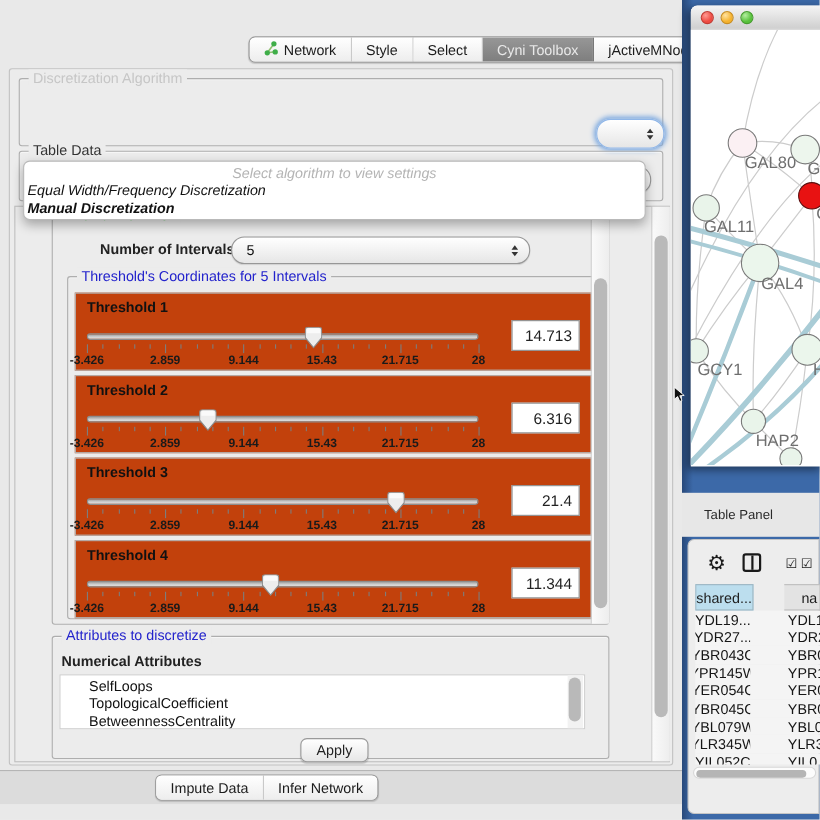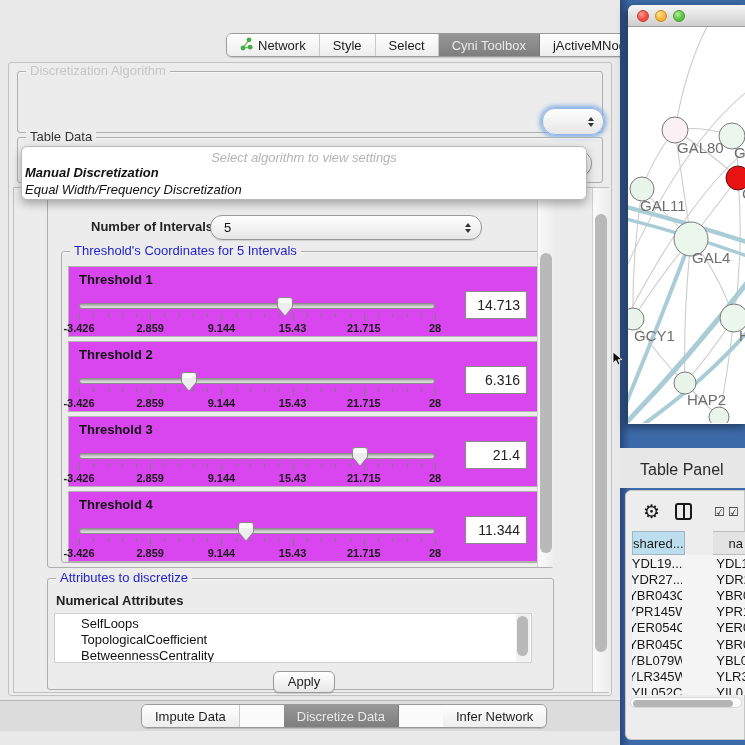--- a/index.html
+++ b/index.html
@@ -17,21 +17,21 @@
   
   .tabbar { position:absolute; display:flex; border:1px solid #9a9a9a; border-radius:6px;
     overflow:hidden; background:#fbfbfb; height:24px; box-shadow:0 1px 1px rgba(0,0,0,.15); }
   .tabbar .tab { display:flex; align-items:center; gap:5px; padding:0 13px; font-size:13px;
     color:#1c1c1c; background:linear-gradient(#ffffff,#ededed); border-right:1px solid #c9c9c9; white-space:nowrap; }
   .tabbar .tab:last-child { border-right:none; }
   .tabbar .tab.active { background:linear-gradient(#979797,#7e7e7e); color:#e9e9e9; border-right:1px solid #787878; }
   #top-tabs { left:226px; top:33px; }
   #bottom-strip { position:absolute; left:0; top:700px; width:620px; height:31px;
     background:#dcdcdc; border-top:1px solid #b5b5b5; }
-  #bottom-tabs { left:141px; top:704px;gap:44px; }
+  #bottom-tabs { left:141px; top:704px; }
 
   
   #main-box { position:absolute; left:8px; top:62px; width:604px; height:634px;
     background:#ececec; border:1px solid #c2c2c2; border-radius:3px; }
 
   .groupbox { position:absolute; border:1px solid #aeaeae; border-radius:3px;
     box-shadow:inset 0 1px 0 rgba(255,255,255,.55); }
   .groupbox > .glabel { position:absolute; top:-9px; left:8px; background:#ececec;
     padding:0 4px; font-size:13px; }
   .glabel.green { color:#2fbf2f; }
@@ -67,21 +67,21 @@
     border-left:1px solid #d2d2d2; }
   .vscroll .vthumb { position:absolute; left:2px; width:12px; background:#b9b9b9; border-radius:7px; }
 
   
   #interval-group { left:33px; top:8px; width:507px; height:372px; }
   #noi-label { position:absolute; left:43px; top:22px; font-weight:bold; font-size:13px; }
   #noi-combo { left:162px; top:18px; width:272px; }
   #thr-group { left:13px; top:54px; width:482px; height:312px; }
 
   .threshold-row { position:absolute; left:6px; width:470px; height:71px;
-    border:1px solid #b3b3b3; background:#d946ef; }
+    border:1px solid #b3b3b3; background:#c2410c; }
   .threshold-row .tlabel { position:absolute; left:10px; top:5px; font-weight:bold; font-size:13px; color:#111; }
   .sliderzone { position:absolute; left:10px; top:30px; width:356px; height:38px; }
   .track { position:absolute; left:0; top:6px; width:356px; height:6px; border-radius:3px;
     background:linear-gradient(#9c9c9c,#cfcfcf 55%,#dfdfdf); border:1px solid #8d8d8d; }
   .thumb { position:absolute; top:0px; width:16px; height:20px; }
   .tickstrip { position:absolute; left:0; top:16px; width:356px; height:9px; }
   .tick { position:absolute; top:0; width:1px; background:#7d7d7d; }
   .ticklabels { position:absolute; left:0; top:25px; width:356px; height:12px; }
   .ticklabel { position:absolute; transform:translateX(-50%); font-size:11px; font-weight:bold; color:#1a1a1a; white-space:nowrap; }
   .valuebox { position:absolute; left:396px; top:24px; width:62px; height:28px; background:#ffffff;
@@ -110,21 +110,21 @@
     border-radius:6px 0 0 0; box-shadow:-3px 3px 8px rgba(0,0,0,.45); background:#fff; }
   #net-titlebar { position:absolute; left:0; top:0; width:100%; height:22px;
     background:linear-gradient(#f5f5f5,#cfcfcf); border-bottom:1px solid #9c9c9c; border-radius:6px 0 0 0; }
   .tl { position:absolute; top:5px; width:12px; height:12px; border-radius:50%; }
   .tl.red { left:9px;  background:radial-gradient(circle at 35% 30%, #ff9a92, #ee4b42 60%); border:1px solid #c03b33; }
   .tl.yel { left:27px; background:radial-gradient(circle at 35% 30%, #ffe2a0, #f5b22e 60%); border:1px solid #c78d23; }
   .tl.grn { left:45px; background:radial-gradient(circle at 35% 30%, #b4eea0, #58c13c 60%); border:1px solid #459b2e; }
   #net-canvas { position:absolute; left:0; top:22px; width:120px; height:396px; background:#ffffff; overflow:hidden; }
 
   #tp-header { position:absolute; left:0; top:448px; width:125px; height:40px; background:#e7e7e7; }
-  #tp-header .title { position:absolute; left:20px; top:13px; font-size:16px; color:#2a2a2a; }
+  #tp-header .title { position:absolute; left:20px; top:13px; font-size:12px; color:#2a2a2a; }
   #tp-box { position:absolute; left:5px; top:490px; width:120px; height:250px; background:#ededed;
     border:1px solid #c5c5c5; border-radius:6px 0 0 6px; }
   .tp-toolbar { position:absolute; left:0; top:8px; width:120px; height:28px; }
   .gear-glyph { position:absolute; left:17px; top:1px; font-size:19px; color:#1a1a1a; }
   .cols-glyph { position:absolute; left:49px; top:4px; width:17px; height:17px; border:2px solid #1a1a1a; border-radius:3px; }
   .cols-glyph::after { content:""; position:absolute; left:6px; top:0; width:2px; height:13px; background:#1a1a1a; }
   .check-glyph { position:absolute; top:6px; font-size:12px; color:#1a1a1a; }
 
   #tp-table { position:absolute; left:6px; top:40px; width:114px; height:164px; overflow:hidden; }
   .tp-hrow { display:flex; height:24px; }
@@ -190,22 +190,22 @@
         <span class="val">galFiltered.sif default node</span>
         <span class="stepper">
             <span class="up"></span>
             <span class="dn"></span>
           </span>
       </div>
     </div>
 
     <div id="algo-popup">
       <div class="ph">Select algorithm to view settings</div>
+      <div class="item">Equal Width/Frequency Discretization</div>
       <div class="item b">Manual Discretization</div>
-      <div class="item">Equal Width/Frequency Discretization</div>
     </div>
 
     <div id="scrollpane">
 
       <div class="groupbox" id="interval-group">
         <span class="glabel green">Interval Definition</span>
         <span id="noi-label">Number of Intervals</span>
         <div class="combo" id="noi-combo">
           <span class="val">5</span>
           <span class="stepper">
@@ -434,23 +434,20 @@
       <div class="vscroll" style="left:578px; top:0; height:504px;">
         <div class="vthumb" style="top:26px; height:438px;"></div>
       </div>
     </div>
   </div>
 
   <div id="bottom-strip"></div>
   <div id="bottom-tabs" class="tabbar">
     <div class="tab">
         <span>Impute Data</span>
-      </div>
-    <div class="tab active">
-        <span>Discretize Data</span>
       </div>
     <div class="tab">
         <span>Infer Network</span>
       </div>
   </div>
 </div>
 
 <div id="cursor">
   <svg width="11" height="15" viewBox="0 0 11 15">
       <path d="M1,1 L1,12 L4,9.5 L6,14 L8,13 L6,8.8 L10,8.5 Z" fill="#111" stroke="#fff" stroke-width="0.8"></path>

